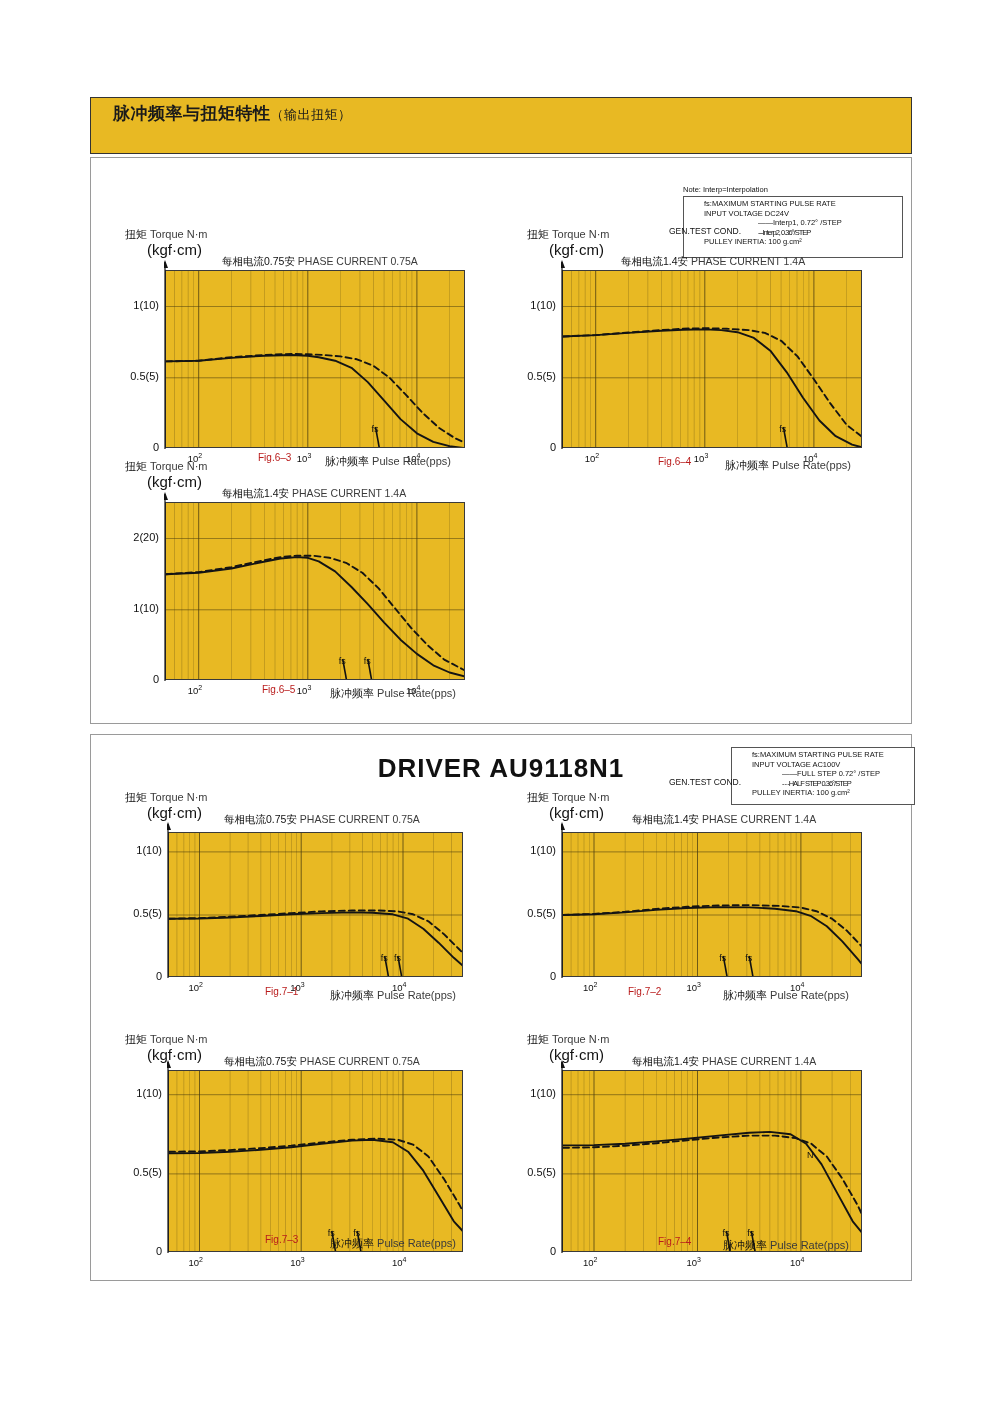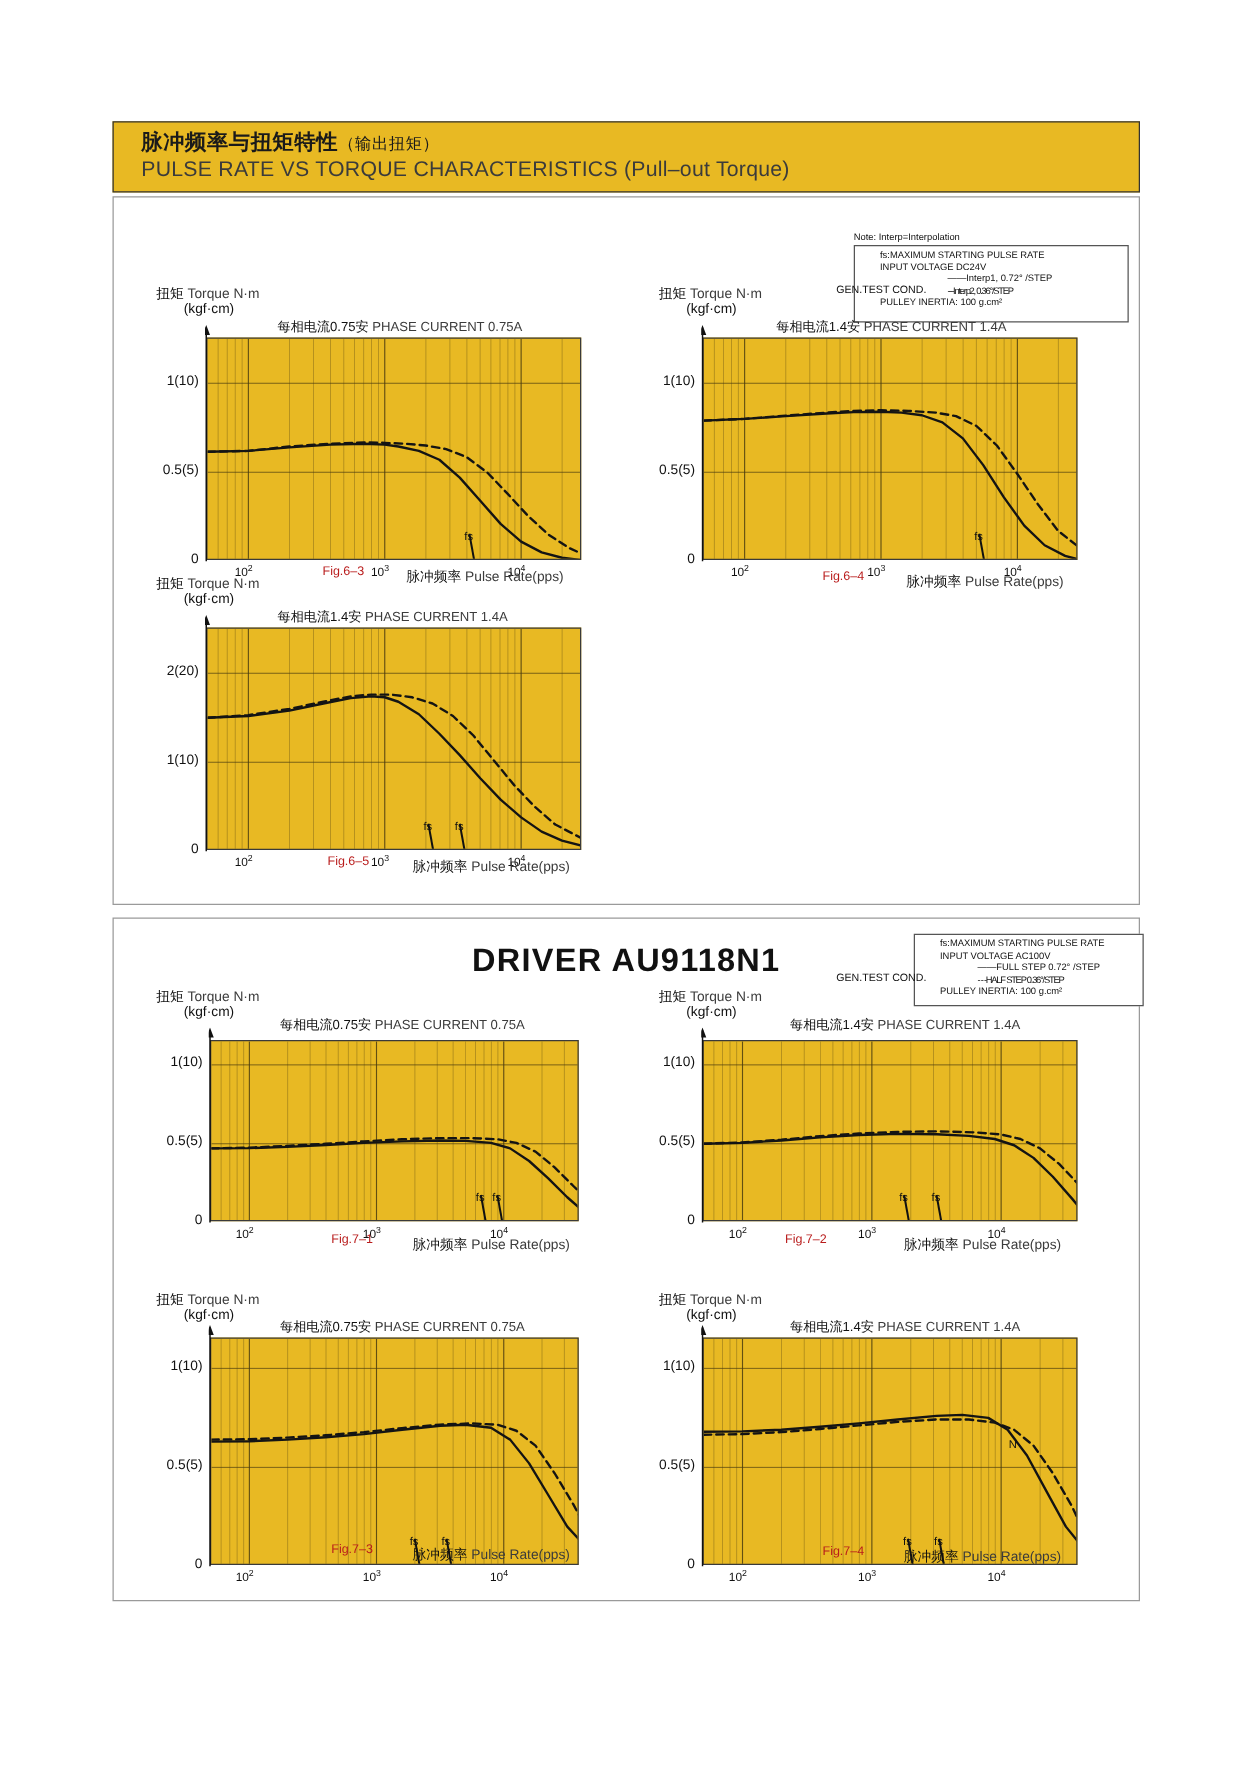--- a/index.html
+++ b/index.html
@@ -21,37 +21,36 @@
 
   
   .legendbox{position:absolute;border:1px solid #555;background:#fff;font-size:7.5px;line-height:9.5px;color:#111;padding:2px 4px;box-sizing:border-box;}
   .legendbox .ln{white-space:nowrap;padding-left:16px;}
   .legendbox .dash{letter-spacing:-1px;}
   .gtc{position:absolute;font-size:8.5px;color:#111;white-space:nowrap;}
   .note{position:absolute;font-size:7.5px;color:#111;white-space:nowrap;}
   .plot{position:absolute;background:#e8b923;border:1px solid #3a3a3a;box-sizing:border-box;overflow:hidden;}
   .plot svg{position:absolute;left:0;top:0;}
   .ytitle1{position:absolute;font-size:11px;color:#111;white-space:nowrap;}
-  .ytitle2{position:absolute;font-size:11px;color:#111;white-space:nowrap;}
+  .ytitle2{position:absolute;font-size:15px;color:#111;white-space:nowrap;}
   .phase{position:absolute;font-size:10.5px;color:#111;white-space:nowrap;}
   .ytick{position:absolute;font-size:11px;color:#111;text-align:right;white-space:nowrap;}
   .xtick{position:absolute;font-size:9.5px;color:#111;white-space:nowrap;}
   .xtick sup{font-size:7px;}
   .figcap{position:absolute;font-size:10px;color:#b91c1c;white-space:nowrap;text-align:center;}
   .xaxtitle{position:absolute;font-size:11px;color:#111;white-space:nowrap;}
   .fsmark{position:absolute;font-size:9px;color:#111;}
 </style>
 </head>
 <body>
 
 <div class="page">
 
   <div class="banner">
     <div class="cn"><span>脉冲频率与扭矩特性</span><span class="sub">（输出扭矩）</span></div>
-    <div class="en">PULSE RATE VS TORQUE CHARACTERISTICS (Pull–out Torque)</div>
   </div>
 
   <div class="panel" id="panel1">
 
     <div class="note" style="left:592px;top:27px;">Note: Interp=Interpolation</div>
     <div class="legendbox" style="left:592px;top:38px;width:220px;height:62px;">
       <div class="ln">fs:MAXIMUM STARTING PULSE RATE</div>
       <div class="ln">INPUT VOLTAGE DC24V</div>
       <div class="ln" style="margin-left:54px;">——Interp1, 0.72° /STEP</div>
       <div class="ln dash" style="margin-left:54px;">---Interp2, 0.36°/STEP</div>

